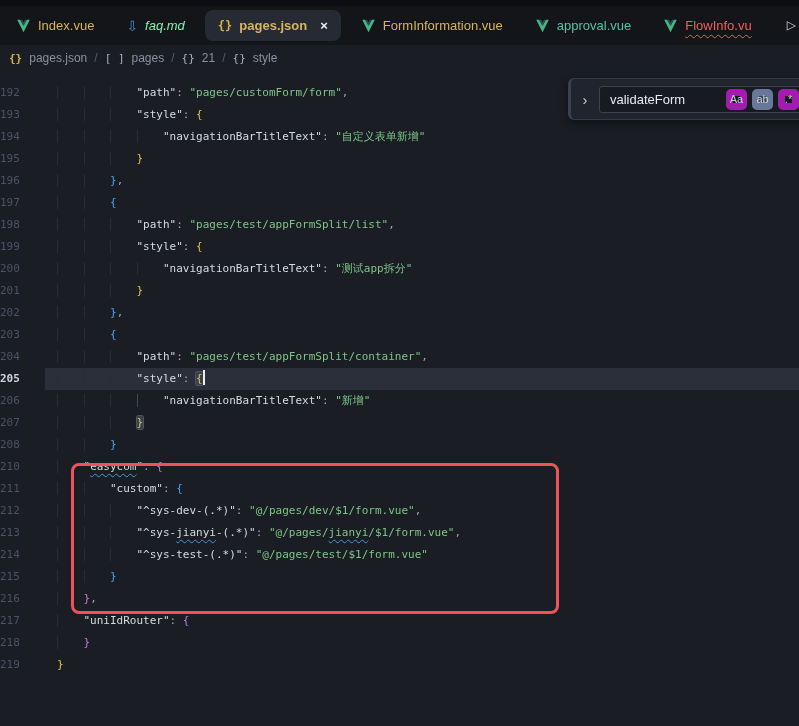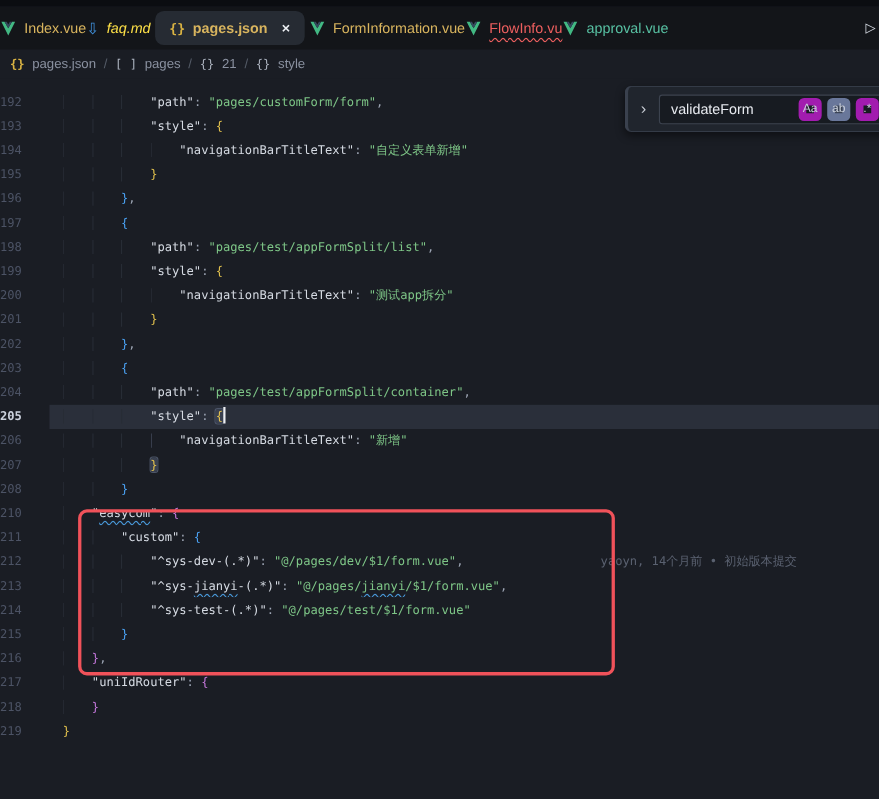--- a/index.html
+++ b/index.html
@@ -11,26 +11,26 @@
     --annotation:#f0525a; --blame:#5a6170; --squiggle:#4898d8; --guide:#272c35;
     --text_dim:#8a91a0;
   }
   *{box-sizing:border-box}
   html,body{margin:0;padding:0}
   body{width:799px;height:726px;position:relative;overflow:hidden;background:var(--bg_editor);
        font-family:"Liberation Sans",sans-serif;}
   
   .titlebar{height:6px;background:#0b0d11}
   .tabbar{height:39px;background:var(--bg_tabbar);display:flex;align-items:center;position:relative}
-  .tab{display:flex;align-items:center;gap:7px;padding:0 0;height:39px;font-size:13px;color:#c9cfda;cursor:default;flex:0 0 auto}
+  .tab{display:flex;align-items:center;gap:7px;padding:0 16px;height:39px;font-size:13px;color:#c9cfda;cursor:default;flex:0 0 auto}
   .tab .lbl{white-space:nowrap}
   .tab.gold .lbl{color:var(--gold)}
   .tab.green .lbl{color:var(--green_tab)}
   .tab.err .lbl{color:var(--red_error);text-decoration:underline wavy var(--red_error);text-decoration-thickness:1px;text-underline-offset:4px}
-  .tab.italic .lbl{font-style:italic;color:#fde047}
+  .tab.italic .lbl{font-style:italic;color:#86efac}
   .tab.active{background:var(--bg_tab_active);border-radius:8px;height:31px;padding:0 13px;margin:0 4px}
   .tab.active .lbl{font-weight:700}
   .tab .close{color:#eef1f5;font-weight:700;font-size:13px;margin-left:6px;line-height:1}
   .gi{font-family:"DejaVu Sans Mono",monospace;font-weight:700;font-size:12px;line-height:1}
   .gi.gold{color:#d9b343}
   .gi.gray{color:#aab1bd;font-weight:400}
   .md-arrow{color:#3f8fd9;font-size:14px;line-height:1}
   .vue{width:15px;height:14px;display:block}
   .overflow-chev{position:absolute;right:3px;top:12px;color:#d2d7df;font-size:12px}
   
@@ -85,33 +85,33 @@
     <span class="lbl">pages.json</span>
     <span class="close">×</span>
   </div>
   <div class="tab gold">
     <svg class="vue" viewBox="0 0 24 22">
         <path fill="#42b883" d="M2 1h4.6L12 10.4 17.4 1H22L12 21z"></path>
         <path fill="#35495e" d="M6.6 1h3.1L12 5.2 14.3 1h3.1L12 10.4z"></path>
       </svg>
     <span class="lbl">FormInformation.vue</span>
   </div>
+  <div class="tab green">
+    <svg class="vue" viewBox="0 0 24 22">
+        <path fill="#42b883" d="M2 1h4.6L12 10.4 17.4 1H22L12 21z"></path>
+        <path fill="#35495e" d="M6.6 1h3.1L12 5.2 14.3 1h3.1L12 10.4z"></path>
+      </svg>
+    <span class="lbl">approval.vue</span>
+  </div>
   <div class="tab err">
     <svg class="vue" viewBox="0 0 24 22">
         <path fill="#42b883" d="M2 1h4.6L12 10.4 17.4 1H22L12 21z"></path>
         <path fill="#35495e" d="M6.6 1h3.1L12 5.2 14.3 1h3.1L12 10.4z"></path>
       </svg>
     <span class="lbl">FlowInfo.vu</span>
-  </div>
-  <div class="tab green">
-    <svg class="vue" viewBox="0 0 24 22">
-        <path fill="#42b883" d="M2 1h4.6L12 10.4 17.4 1H22L12 21z"></path>
-        <path fill="#35495e" d="M6.6 1h3.1L12 5.2 14.3 1h3.1L12 10.4z"></path>
-      </svg>
-    <span class="lbl">approval.vue</span>
   </div>
   <span class="overflow-chev">▷</span>
 </div>
 
 <div class="crumbs">
   <span class="gi gold">{}</span>
   <span>pages.json</span>
   <span class="sep">/</span>
   <span class="gi gray">[ ]</span>
   <span>pages</span>
@@ -137,21 +137,21 @@
       <div class="row"><span class="ln">201</span><span class="code"><span class="ind">    </span><span class="ind">    </span><span class="ind">    </span><span class="tk-by">}</span></span></div>
       <div class="row"><span class="ln">202</span><span class="code"><span class="ind">    </span><span class="ind">    </span><span class="tk-bb">}</span><span class="tk-pun">,</span></span></div>
       <div class="row"><span class="ln">203</span><span class="code"><span class="ind">    </span><span class="ind">    </span><span class="tk-bb">{</span></span></div>
       <div class="row"><span class="ln">204</span><span class="code"><span class="ind">    </span><span class="ind">    </span><span class="ind">    </span><span class="tk-key">"path"</span><span class="tk-pun">: </span><span class="tk-str">"pages/test/appFormSplit/container"</span><span class="tk-pun">,</span></span></div>
       <div class="row cur"><span class="ln">205</span><span class="code"><span class="ind">    </span><span class="ind">    </span><span class="ind">    </span><span class="tk-key">"style"</span><span class="tk-pun">: </span><span class="tk-by box">{</span><span class="cursor"></span></span></div>
       <div class="row"><span class="ln">206</span><span class="code"><span class="ind">    </span><span class="ind">    </span><span class="ind">    </span><span class="ind ghl">    </span><span class="tk-key">"navigationBarTitleText"</span><span class="tk-pun">: </span><span class="tk-str">"新增"</span></span></div>
       <div class="row"><span class="ln">207</span><span class="code"><span class="ind">    </span><span class="ind">    </span><span class="ind">    </span><span class="tk-by box">}</span></span></div>
       <div class="row"><span class="ln">208</span><span class="code"><span class="ind">    </span><span class="ind">    </span><span class="tk-bb">}</span></span></div>
       <div class="row"><span class="ln">210</span><span class="code"><span class="ind">    </span><span class="tk-key">"</span><span class="tk-key sq">easycom</span><span class="tk-key">"</span><span class="tk-pun">: </span><span class="tk-bp">{</span></span></div>
       <div class="row"><span class="ln">211</span><span class="code"><span class="ind">    </span><span class="ind">    </span><span class="tk-key">"custom"</span><span class="tk-pun">: </span><span class="tk-bb">{</span></span></div>
-      <div class="row"><span class="ln">212</span><span class="code"><span class="ind">    </span><span class="ind">    </span><span class="ind">    </span><span class="tk-key">"^sys-dev-(.*)"</span><span class="tk-pun">: </span><span class="tk-str">"@/pages/dev/$1/form.vue"</span><span class="tk-pun">,</span></span><span class="blame">yaoyn, 14个月前 • 初始版本提交</span></div>
+      <div class="row"><span class="ln">212</span><span class="code"><span class="ind">    </span><span class="ind">    </span><span class="ind">    </span><span class="tk-key">"^sys-dev-(.*)"</span><span class="tk-pun">: </span><span class="tk-str">"@/pages/dev/$1/form.vue"</span><span class="tk-pun">,</span></span></div>
       <div class="row"><span class="ln">213</span><span class="code"><span class="ind">    </span><span class="ind">    </span><span class="ind">    </span><span class="tk-key">"^sys-</span><span class="tk-key sq">jianyi</span><span class="tk-key">-(.*)"</span><span class="tk-pun">: </span><span class="tk-str">"@/pages/</span><span class="tk-str sq">jianyi</span><span class="tk-str">/$1/form.vue"</span><span class="tk-pun">,</span></span></div>
       <div class="row"><span class="ln">214</span><span class="code"><span class="ind">    </span><span class="ind">    </span><span class="ind">    </span><span class="tk-key">"^sys-test-(.*)"</span><span class="tk-pun">: </span><span class="tk-str">"@/pages/test/$1/form.vue"</span></span></div>
       <div class="row"><span class="ln">215</span><span class="code"><span class="ind">    </span><span class="ind">    </span><span class="tk-bb">}</span></span></div>
       <div class="row"><span class="ln">216</span><span class="code"><span class="ind">    </span><span class="tk-bp">}</span><span class="tk-pun">,</span></span></div>
       <div class="row"><span class="ln">217</span><span class="code"><span class="ind">    </span><span class="tk-key">"uniIdRouter"</span><span class="tk-pun">: </span><span class="tk-bp">{</span></span></div>
       <div class="row"><span class="ln">218</span><span class="code"><span class="ind">    </span><span class="tk-bp">}</span></span></div>
       <div class="row"><span class="ln">219</span><span class="code"><span class="tk-by">}</span></span></div>
     </div>
 </div>
 

